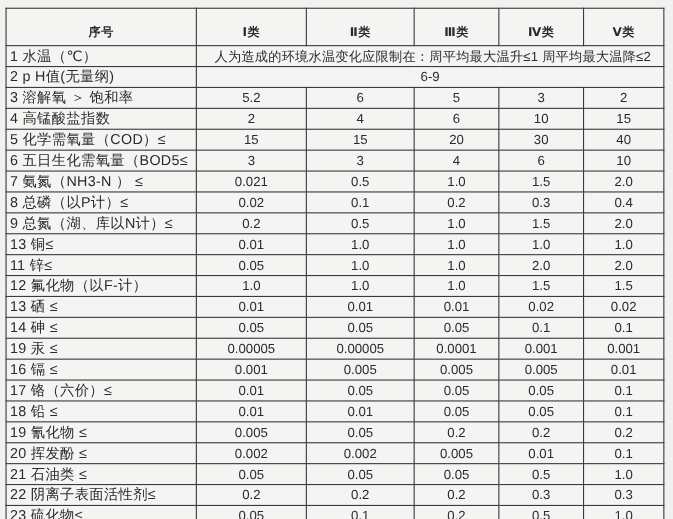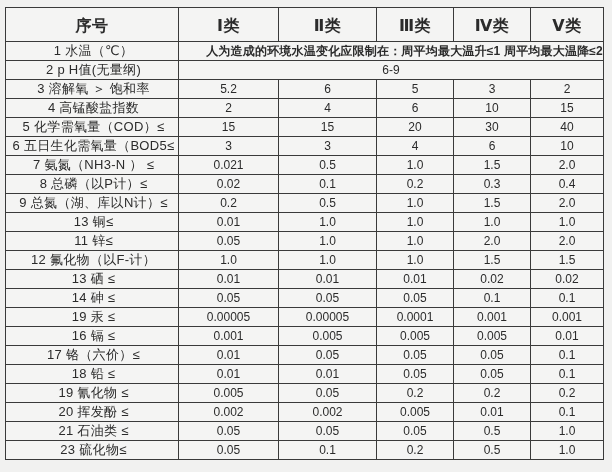--- a/index.html
+++ b/index.html
@@ -24,40 +24,40 @@
   col.c5{width:73px;}
   th,td{
     border:1px solid #3a3a3a;
     padding:0;
     overflow:hidden;
     white-space:nowrap;
     background:#f4f4f3;
   }
   th{
     height:29px;
-    font-size:16px;
+    font-size:11px;
     font-weight:bold;
     text-align:center;
     vertical-align:bottom;
     padding-bottom:4px;
     letter-spacing:.5px;
   }
   td{height:17px;}
   td.lbl{
-    text-align:center;
+    text-align:left;
     font-size:13px;
     padding-left:3px;
     letter-spacing:.3px;
   }
   td.val{
     text-align:center;
     font-size:12px;
   }
   td.span{font-size:12px;}
-  td.span.left{text-align:right;padding-left:5px;letter-spacing:.2px;font-weight:bold;}
+  td.span.left{text-align:center;padding-left:5px;letter-spacing:.2px;}
   td.span.center{text-align:center;}
 </style>
 </head>
 <body>
 
 <table>
   <colgroup>
     <col class="c-label">
       <col class="c1">
       <col class="c2">
@@ -230,20 +230,28 @@
       </tr>
       <tr>
         <td class="lbl">21 石油类 ≤</td>
         <td class="val">0.05</td>
         <td class="val">0.05</td>
         <td class="val">0.05</td>
         <td class="val">0.5</td>
         <td class="val">1.0</td>
       </tr>
       <tr>
+        <td class="lbl">22 阴离子表面活性剂≤</td>
+        <td class="val">0.2</td>
+        <td class="val">0.2</td>
+        <td class="val">0.2</td>
+        <td class="val">0.3</td>
+        <td class="val">0.3</td>
+      </tr>
+      <tr>
         <td class="lbl">23 硫化物≤</td>
         <td class="val">0.05</td>
         <td class="val">0.1</td>
         <td class="val">0.2</td>
         <td class="val">0.5</td>
         <td class="val">1.0</td>
       </tr>
     </tbody>
 </table>
 

